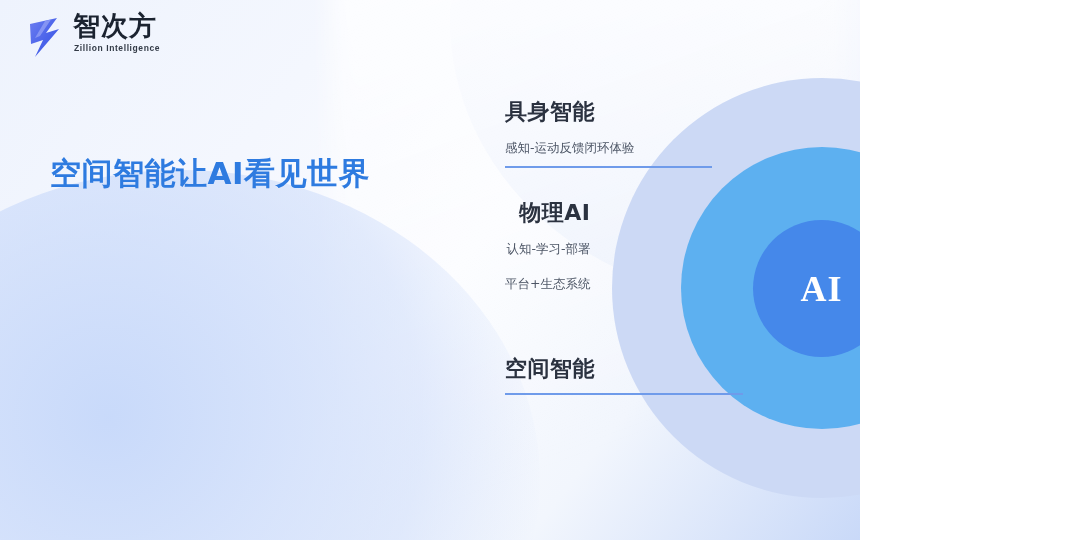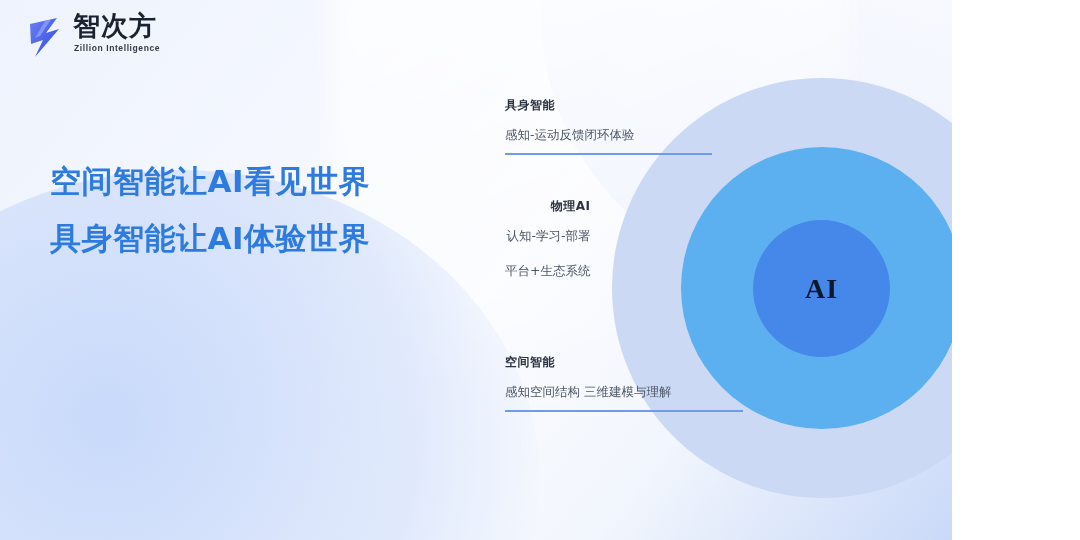--- a/index.html
+++ b/index.html
@@ -8,21 +8,21 @@
   }
   body {
     width: 1080px;
     height: 540px;
     overflow: hidden;
     font-family: "Liberation Sans", "DejaVu Sans", sans-serif;
   }
 
   .slide {
     position: relative;
-    width: 952px;
+    width: 860px;
     height: 540px;
     overflow: hidden;
     background: #eef2fb;
   }
 
   
   .bg-base {
     position: absolute;
     inset: 0;
     background: linear-gradient(128deg,
@@ -94,22 +94,20 @@
     margin-left: 1px;
   }
 
   
   .headlines {
     position: absolute;
     left: 50px;
     top: 150px;
     display: flex;
     flex-direction: column;
-    gap: 10px;
-    margin-top: 8px;
   }
   .headline {
     font-size: 31px;
     font-weight: 700;
     color: #2e7be0;
     letter-spacing: .5px;
     line-height: 1.5;
     white-space: nowrap;
     font-family: "DejaVu Sans", "Liberation Sans", sans-serif;
   }
@@ -132,34 +130,34 @@
   }
   .ring-inner {
     left: 753px; top: 220px;
     width: 137px; height: 137px;
     background: #4588ea;
     display: flex;
     align-items: center;
     justify-content: center;
   }
   .ring-inner-label {
-    color: #0f172a;
-    font-size: 28px;
+    color: #ffffff;
+    font-size: 36px;
     font-weight: 700;
     letter-spacing: 1px;
     font-family: "Liberation Serif", "DejaVu Serif", serif;
   }
 
   
   .annotation {
     position: absolute;
     left: 505px;
   }
   .ann-title {
-    font-size: 12px;
+    font-size: 22px;
     font-weight: 700;
     color: #2b3240;
     letter-spacing: .5px;
     white-space: nowrap;
     font-family: "DejaVu Sans", "Liberation Sans", sans-serif;
   }
   .ann-sub {
     font-size: 12.5px;
     color: #4d5666;
     line-height: 1.55;
@@ -204,21 +202,20 @@
       <path d="M19 6 L25 4.5 L14 21 L9 23 Z" fill="#8d9bf5" opacity=".85"></path>
     </svg>
     <div class="logo-text">
       <div class="logo-cn">智次方</div>
       <div class="logo-en">Zillion Intelligence</div>
     </div>
   </div>
 
   <div class="headlines">
     <div class="headline">空间智能让AI看见世界</div>
-    <div class="headline">具身智能让AI体验世界</div>
   </div>
 
   <div class="rings">
     <div class="ring ring-outer"></div>
     <div class="ring ring-middle"></div>
     <div class="ring ring-inner">
       <span class="ring-inner-label">AI</span>
     </div>
   </div>
 
@@ -229,17 +226,16 @@
   </div>
 
   <div class="annotation ann-physical">
     <div class="ann-title">物理AI</div>
     <div class="ann-sub">认知-学习-部署</div>
     <div class="ann-sub" style="margin-top:16px">平台+生态系统</div>
   </div>
 
   <div class="annotation ann-spatial">
     <div class="ann-title">空间智能</div>
-    <div class="ann-sub">感知空间结构 三维建模与理解</div>
     <div class="ann-rule"></div>
   </div>
 
 </div>
 
 </body></html>

